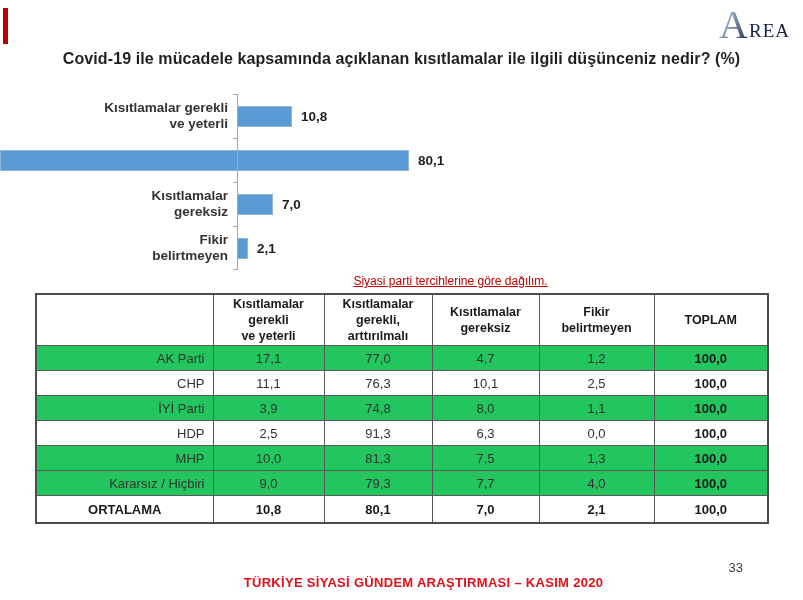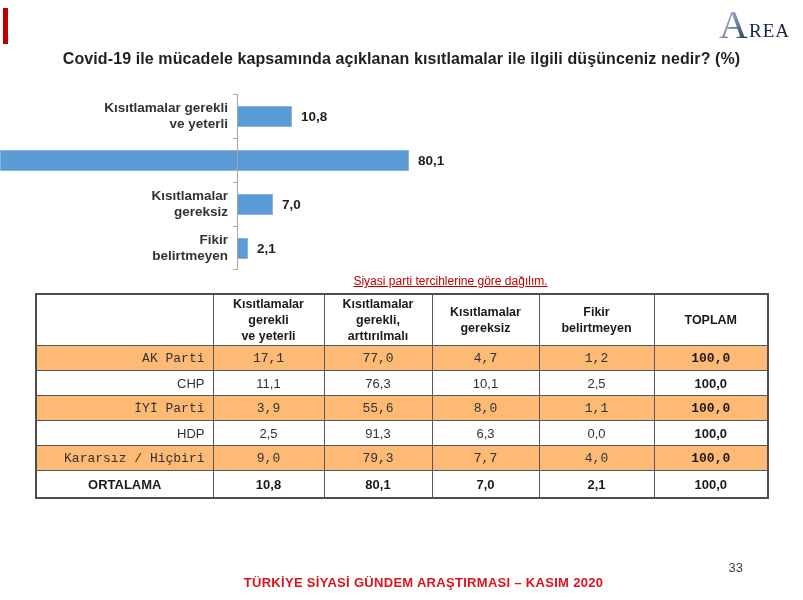--- a/index.html
+++ b/index.html
@@ -30,21 +30,21 @@
   .subtitle{font-size:12px;color:#c00000;text-decoration:underline;}
 
   
   table.results{position:absolute;top:293px;left:35px;width:732px;border-collapse:collapse;
                 table-layout:fixed;border:2px solid #4d4d4d;}
   .results th,.results td{border:1px solid #595959;text-align:center;padding:0 4px;
                           font-size:13px;color:#333;overflow:hidden;}
   .results thead th{height:50px;font-weight:bold;color:#1a1a1a;line-height:1.28;
                     white-space:pre-line;vertical-align:middle;font-size:12.5px;}
   .results tbody td{height:24px;}
-  .results tr.striped{background:#fdba74;font-family:Liberation Mono, monospace;}
+  .results tr.striped{background:#22c55e;}
   .results td.rowlabel{text-align:right;padding-right:8px;}
   .results td.total{font-weight:bold;color:#1a1a1a;}
   .results tr.avg td{font-weight:bold;color:#1a1a1a;height:26px;}
   .results tr.avg td.rowlabel{text-align:center;padding-right:4px;}
 
   .footer-title{position:absolute;top:575px;left:0;right:0;text-align:center;
                 padding-left:44px;box-sizing:border-box;
                 font-size:13px;font-weight:bold;color:#e0111b;letter-spacing:0.3px;}
   .page-number{position:absolute;top:560px;right:60px;font-size:13px;color:#3f3f3f;text-align:right;}
 </style>
@@ -152,34 +152,42 @@
           <td class="rowlabel">CHP</td>
           <td>11,1</td>
           <td>76,3</td>
           <td>10,1</td>
           <td>2,5</td>
           <td class="total">100,0</td>
         </tr>
         <tr class="striped">
           <td class="rowlabel">İYİ Parti</td>
           <td>3,9</td>
-          <td>55,6</td>
+          <td>74,8</td>
           <td>8,0</td>
           <td>1,1</td>
           <td class="total">100,0</td>
         </tr>
         <tr>
           <td class="rowlabel">HDP</td>
           <td>2,5</td>
           <td>91,3</td>
           <td>6,3</td>
           <td>0,0</td>
           <td class="total">100,0</td>
         </tr>
         <tr class="striped">
+          <td class="rowlabel">MHP</td>
+          <td>10,0</td>
+          <td>81,3</td>
+          <td>7,5</td>
+          <td>1,3</td>
+          <td class="total">100,0</td>
+        </tr>
+        <tr class="striped">
           <td class="rowlabel">Kararsız / Hiçbiri</td>
           <td>9,0</td>
           <td>79,3</td>
           <td>7,7</td>
           <td>4,0</td>
           <td class="total">100,0</td>
         </tr>
         <tr class="avg">
           <td class="rowlabel">ORTALAMA</td>
           <td>10,8</td>

